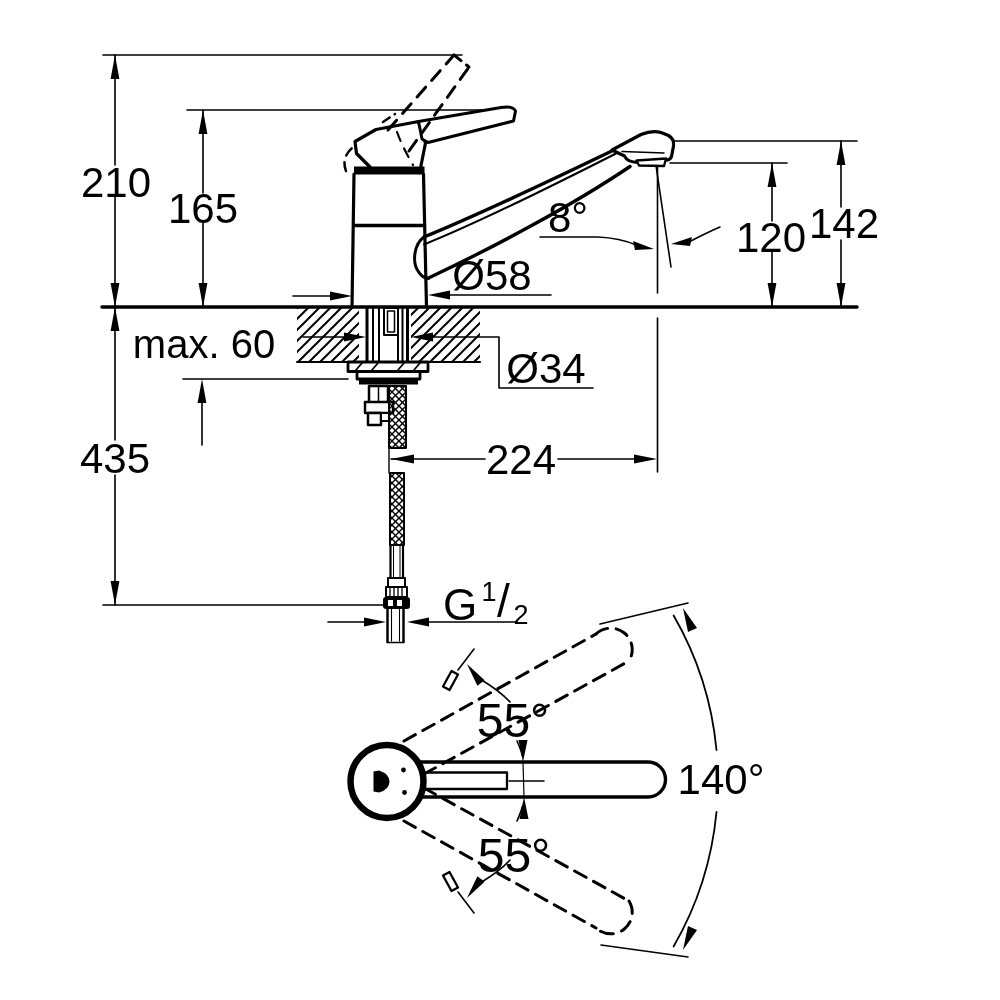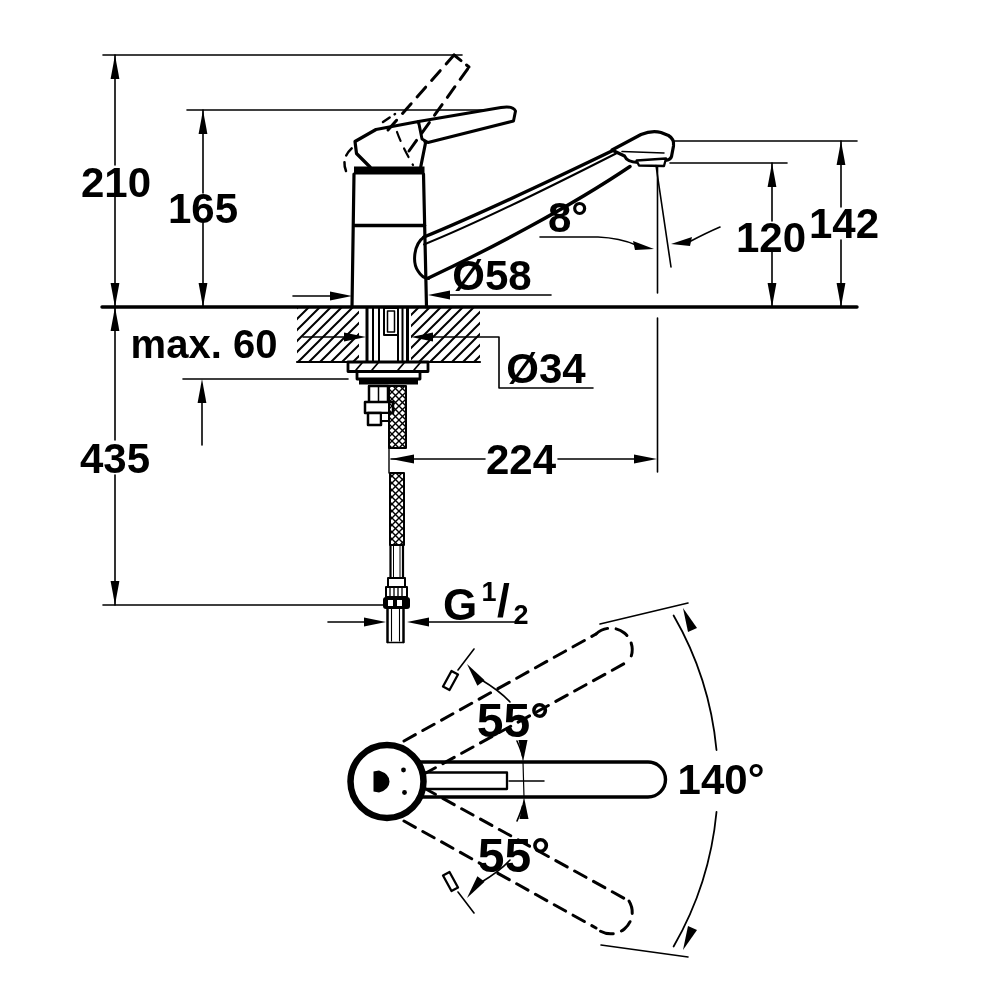--- a/index.html
+++ b/index.html
@@ -1,16 +1,16 @@
 <!DOCTYPE html>
 <html><head>
 <meta charset="utf-8">
 <style>
   html,body{margin:0;padding:0;background:#fff;}
-  .page{width:1000px;height:1000px;position:relative;background:#fff;overflow:hidden;font-weight:bold;}
+  .page{width:1000px;height:1000px;position:relative;background:#fff;overflow:hidden;}
   svg{display:block;}
   text{font-family:"Liberation Sans","DejaVu Sans",sans-serif;fill:#000;}
   .dim{font-size:42px;}
   .dim-small{font-size:40px;}
   .ang{font-size:48px;}
   .ang2{font-size:42px;}
   .gmain{font-size:44px;}
   .gsup{font-size:27px;}
   .gslash{font-size:46px;}
 </style>

